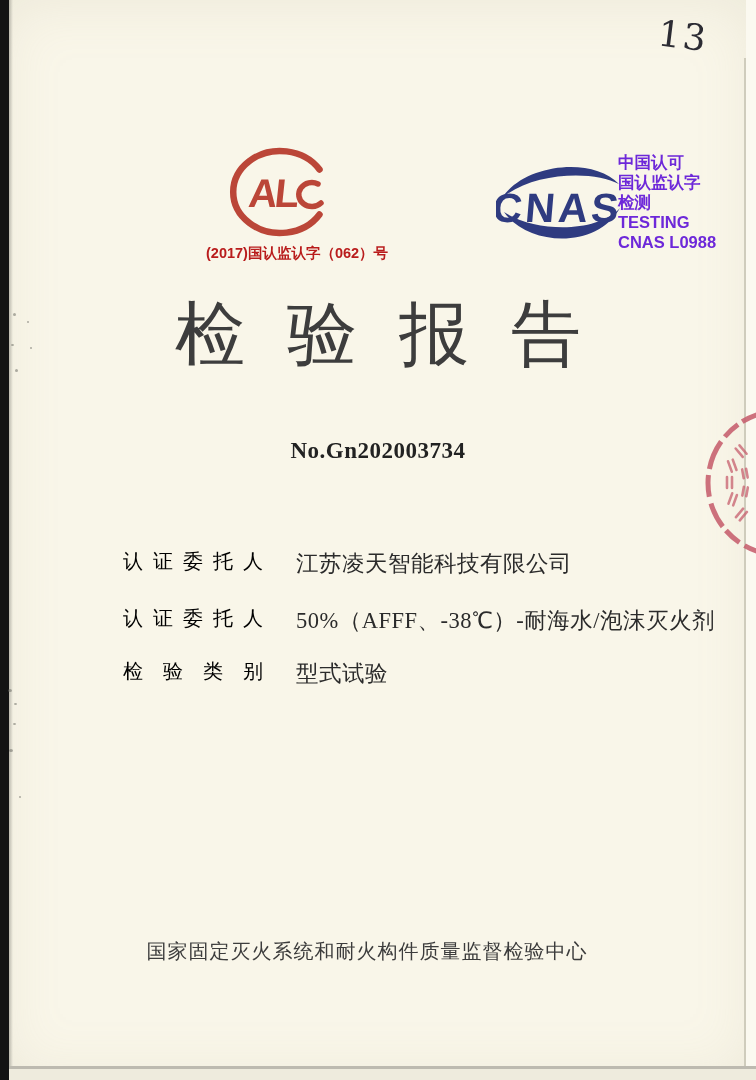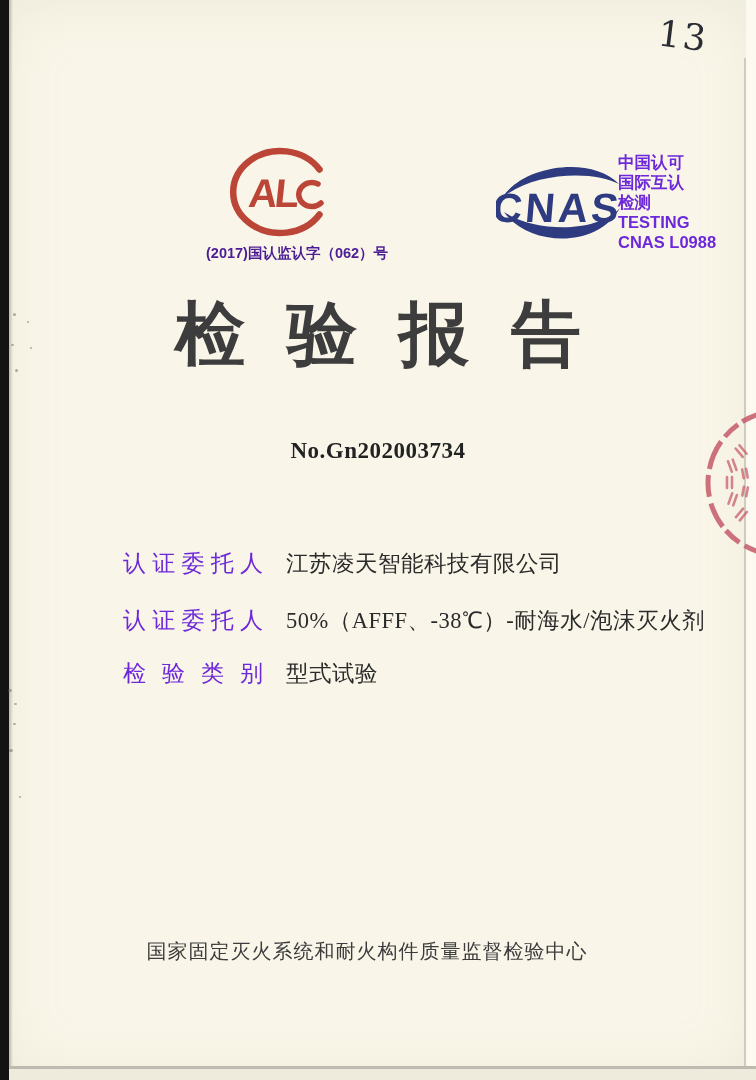--- a/index.html
+++ b/index.html
@@ -22,46 +22,46 @@
     position:absolute;left:658px;top:16px;width:60px;
     font-family:"DejaVu Serif", serif;font-size:36px;font-weight:400;color:#2c2c34;
     transform:rotate(7deg);letter-spacing:2px;
   }
 
   
   .logo-band{position:absolute;left:0;top:128px;width:756px;height:140px;}
   .cma-block{position:absolute;left:50px;top:22px;width:136px;text-align:center;}
   .cma-number{margin-top:3px;font-family:"Liberation Sans",sans-serif;font-weight:600;font-size:19px;letter-spacing:1px;color:#bb4638;}
   .cal-block{position:absolute;left:206px;top:18px;width:150px;text-align:center;}
-  .cal-caption{margin-top:2px;font-family:"Liberation Sans",sans-serif;font-weight:600;font-size:14.5px;color:#4c1d95;white-space:nowrap;}
+  .cal-caption{margin-top:2px;font-family:"Liberation Sans",sans-serif;font-weight:600;font-size:14.5px;color:#b91c1c;white-space:nowrap;}
   .ilac-block{position:absolute;left:385px;top:5px;width:128px;height:128px;}
   .cnas-block{position:absolute;left:496px;top:30px;width:128px;height:88px;}
   .cnas-caption{position:absolute;left:618px;top:24px;width:130px;
     font-family:"Liberation Sans",sans-serif;font-weight:bold;font-size:16.5px;line-height:20px;color:#6d28d9;}
 
   .report-title{
     position:absolute;left:0;top:288px;width:756px;text-align:center;
-    font-family:"Liberation Sans",sans-serif;font-weight:bold;
+    font-family:"Liberation Sans",sans-serif;font-weight:normal;
     font-size:70px;color:#3d3d3d;letter-spacing:.6em;text-indent:.6em;white-space:nowrap;
   }
   .report-no{
     position:absolute;left:0;top:438px;width:756px;text-align:center;
     font-family:"Liberation Serif",serif;font-weight:bold;font-size:23px;color:#222;letter-spacing:.5px;
   }
 
   .fields{position:absolute;left:123px;top:548px;width:590px;}
   .field-row{position:absolute;left:0;white-space:nowrap;}
   .field-row.r0{top:0;}
   .field-row.r1{top:57px;}
   .field-row.r2{top:110px;}
   .field-label{
     display:inline-block;width:140px;vertical-align:top;
-    font-size:23px;color:#6d28d9;text-align:justify;text-align-last:justify;
+    font-size:20px;color:#000000;text-align:justify;text-align-last:justify;
   }
-  .field-value{display:inline-block;margin-left:23px;font-size:22.5px;color:#2b2b2b;letter-spacing:.5px;}
+  .field-value{display:inline-block;margin-left:33px;font-size:22.5px;color:#2b2b2b;letter-spacing:.5px;}
 
   .footer-org{
     position:absolute;left:0;top:938px;width:734px;text-align:center;
     font-family:"Liberation Sans",sans-serif;font-size:20px;color:#3c3c3c;letter-spacing:1px;
   }
 
   .stamp{position:absolute;left:690px;top:398px;width:170px;height:170px;z-index:5;opacity:.88;}
 </style>
 </head>
 <body>
@@ -104,21 +104,21 @@
     <div class="cnas-block">
       <svg width="128" height="88" viewBox="0 0 128 88">
         <path d="M6,40 C28,6 96,-2 123,26 C98,12 36,14 6,40 Z" fill="#2f3b80"></path>
         <path d="M8,54 C32,88 100,92 124,50 C100,76 38,74 8,54 Z" fill="#2f3b80"></path>
         <text x="1" y="64" font-family="Liberation Sans, sans-serif" font-weight="bold" font-size="41" fill="#2f3b80" letter-spacing="-2" textLength="124" transform="skewX(-5)">CNAS</text>
       </svg>
     </div>
 
     <div class="cnas-caption">
       <div>中国认可</div>
-      <div>国际互认</div>
+      <div>国认监认字</div>
       <div>检测</div>
       <div>TESTING</div>
       <div>CNAS L0988</div>
     </div>
   </div>
 
   <div class="report-title">检验报告</div>
 
   <div class="report-no">No.Gn202003734</div>
 

